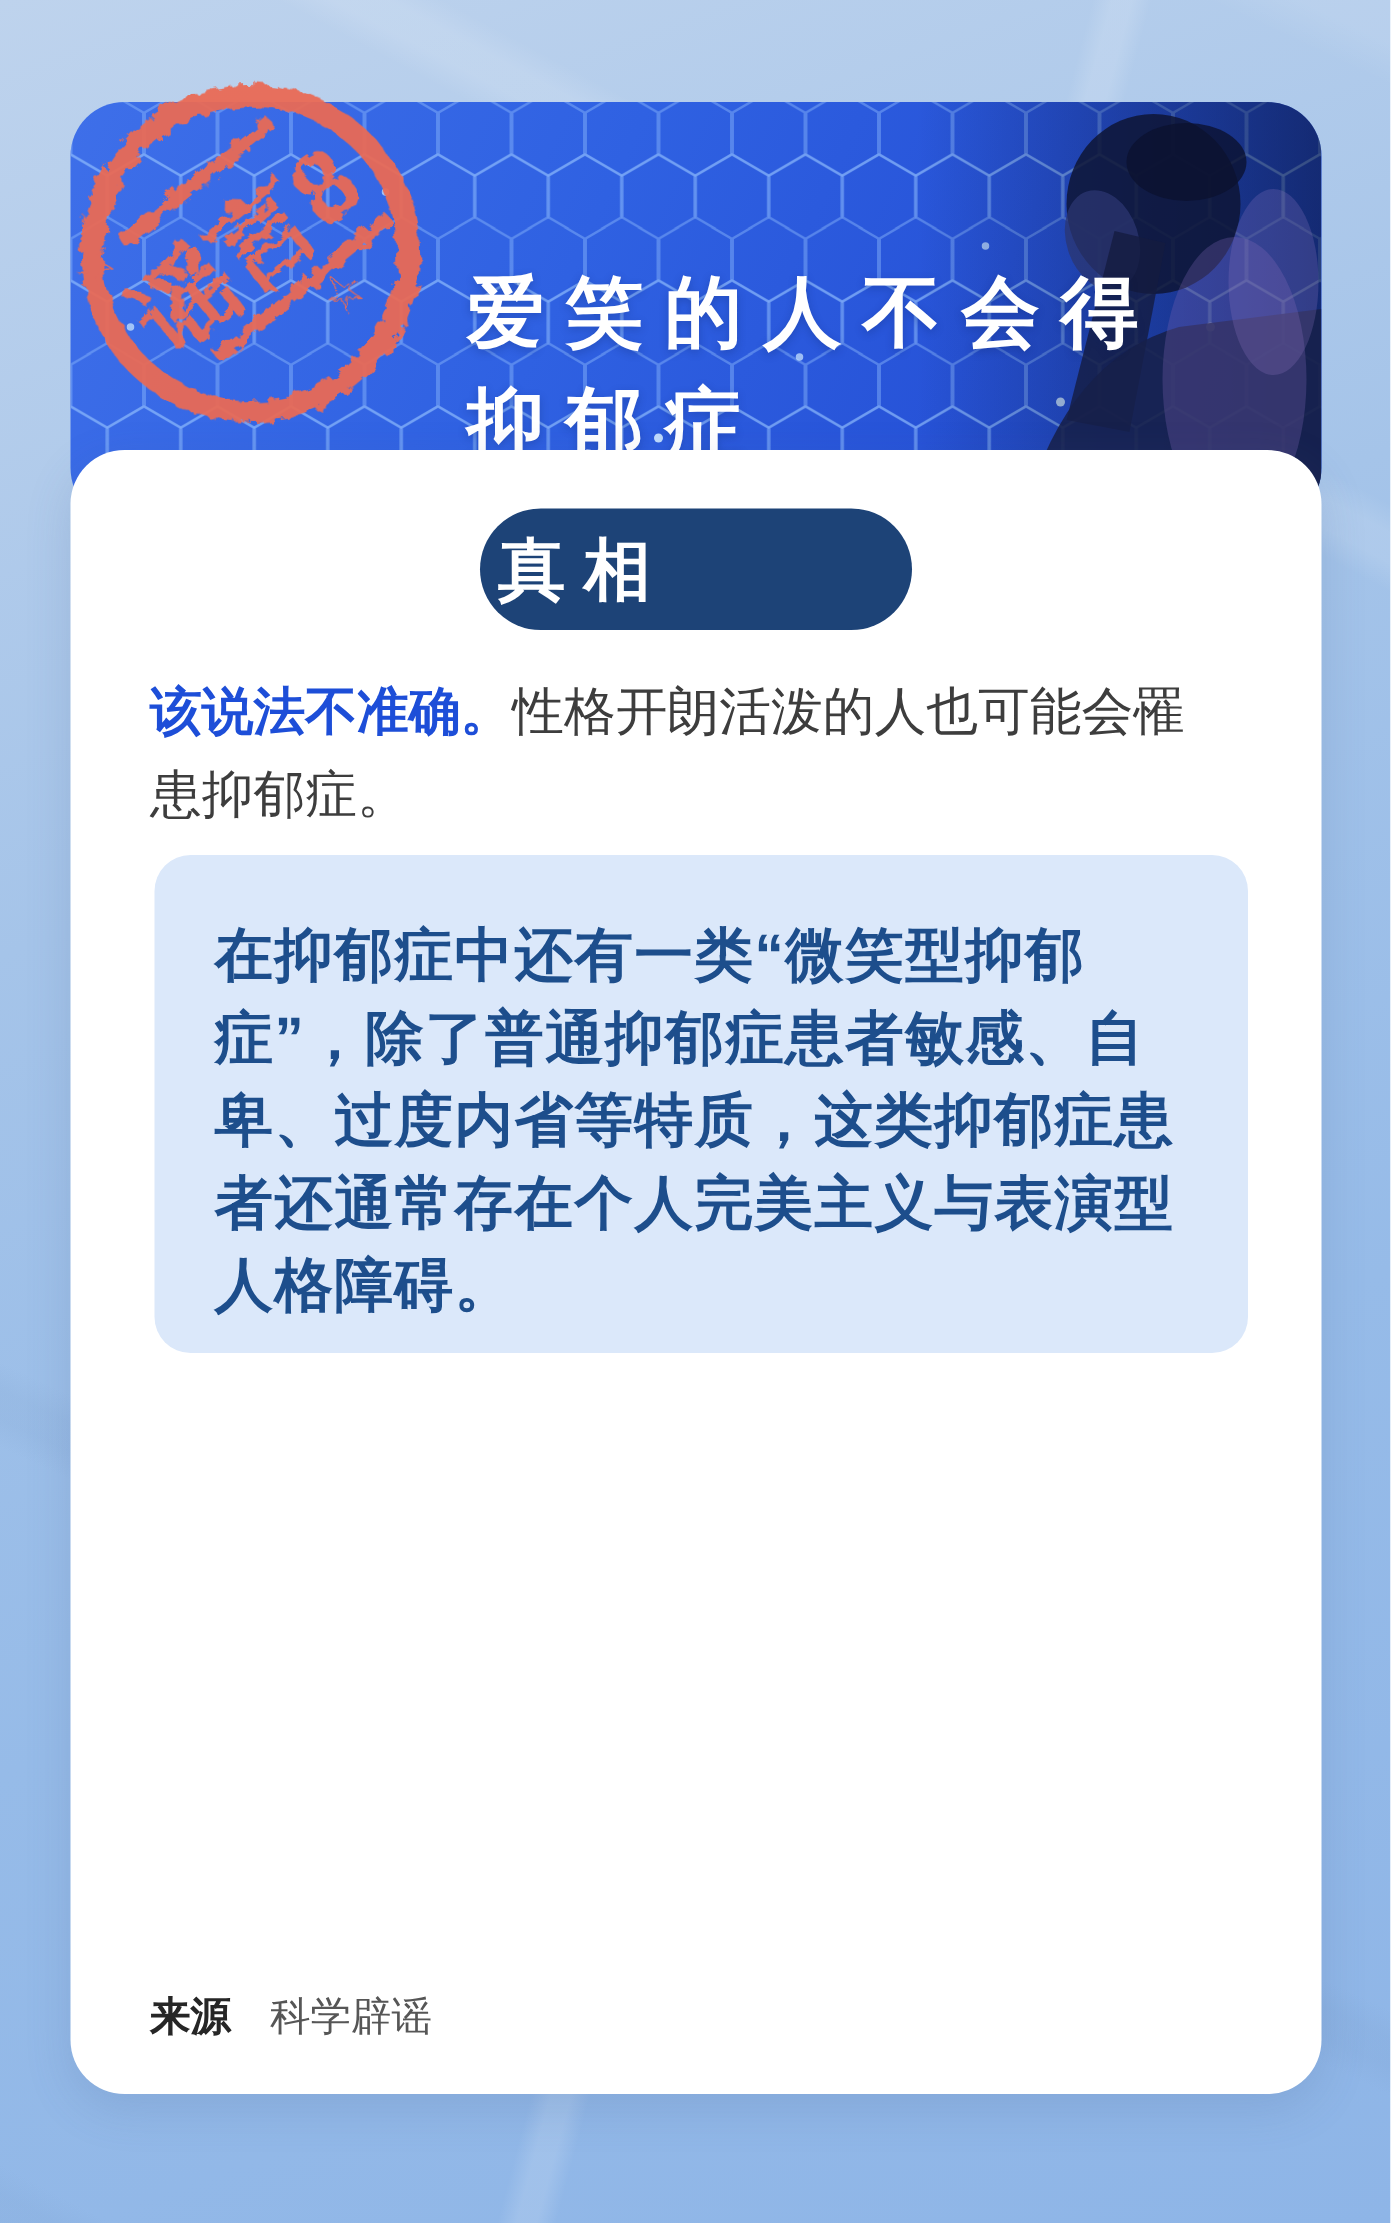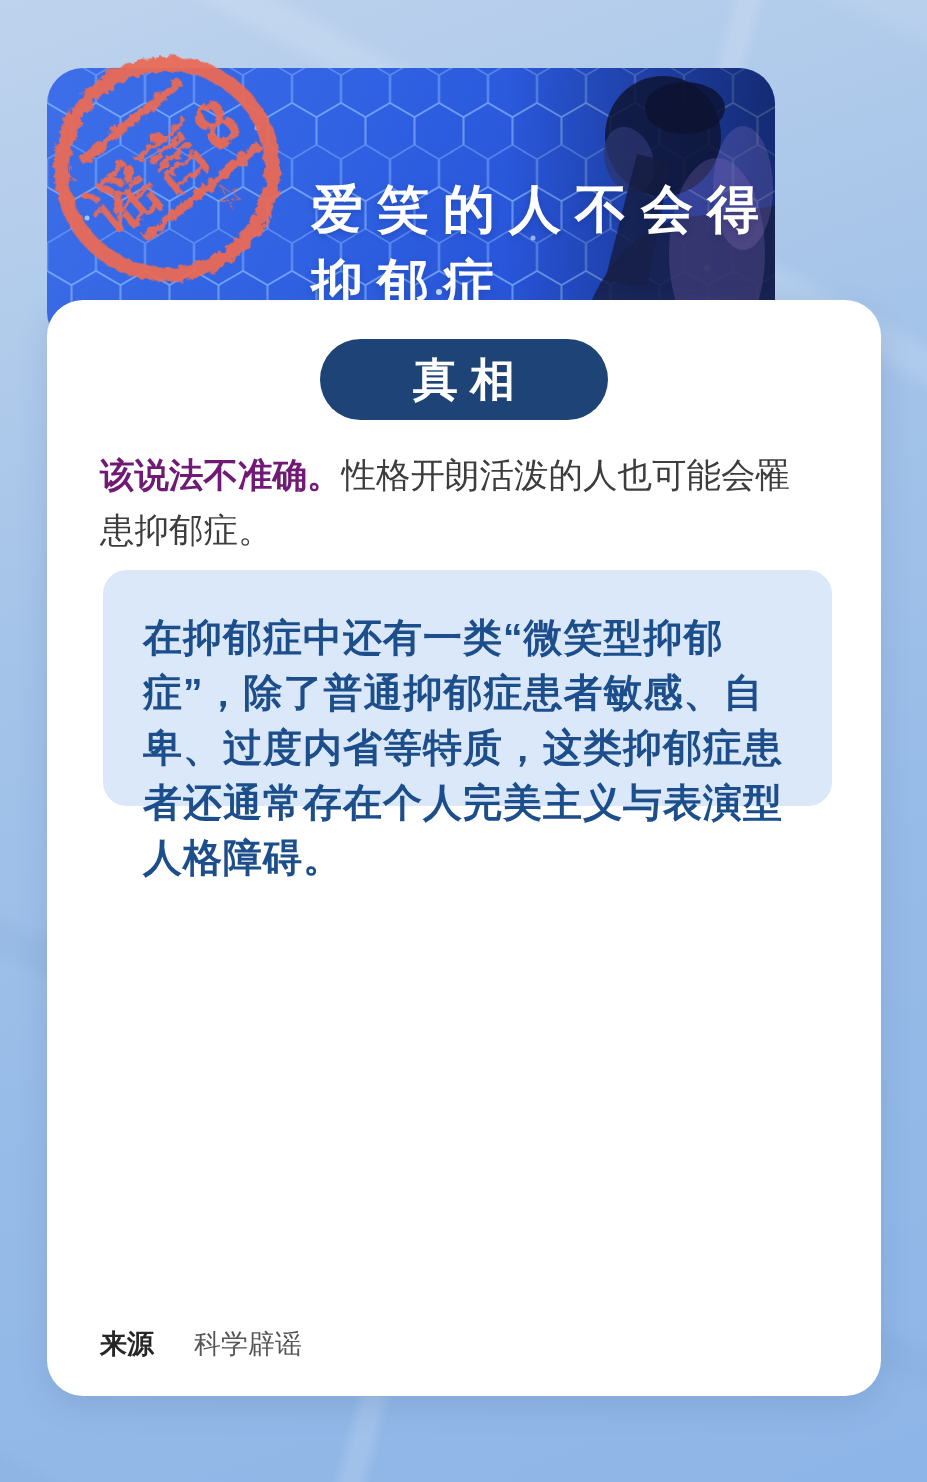--- a/index.html
+++ b/index.html
@@ -9,21 +9,21 @@
     overflow:hidden;
     font-family:"Liberation Sans","DejaVu Sans",sans-serif;
     background:
       linear-gradient(105deg, rgba(255,255,255,0) 0 55%, rgba(255,255,255,.14) 56% 57%, rgba(255,255,255,0) 58%),
       linear-gradient(205deg, rgba(255,255,255,.10) 0 1.5%, rgba(255,255,255,0) 3% 70%, rgba(110,145,190,.10) 71% 72%, rgba(255,255,255,0) 73%),
       linear-gradient(28deg, rgba(120,155,200,.12) 0 1%, rgba(255,255,255,0) 2% 80%, rgba(255,255,255,.12) 81% 82%, rgba(255,255,255,0) 83%),
       linear-gradient(160deg,#bed3ed 0%,#a5c4e9 35%,#96bbe8 65%,#8eb5e7 100%);
   }
   
   .header{
-    position:absolute;left:47px;top:68px;width:728px;height:280px;
+    position:absolute;left:47px;top:68px;width:834px;height:280px;
     border-radius:36px;
     overflow:hidden;
     background:linear-gradient(115deg,#3e6fe9 0%,#2f61e2 40%,#2753d8 70%,#2049ca 100%);
   }
   .hexes{position:absolute;inset:0;}
   .person{position:absolute;right:0;top:0;height:100%;}
   .title{
     position:absolute;left:264px;top:104px;
     width:540px;
     color:#ffffff;
@@ -59,44 +59,44 @@
   .card{
     position:absolute;left:47px;top:300px;width:834px;height:1096px;
     background:#ffffff;border-radius:36px;
     box-shadow:0 10px 30px rgba(70,100,150,.18);
   }
   .badge{
     position:absolute;left:50%;transform:translateX(-50%);top:39px;
     width:288px;height:81px;border-radius:42px;
     background:#1d4377;
     color:#ffffff;font-size:45px;font-weight:bold;letter-spacing:12px;
-    line-height:81px;text-align:center;text-indent:12px;
+    line-height:81px;text-indent:12px;
   }
   .intro{
     position:absolute;left:53px;top:148px;width:760px;margin:0;
     font-size:34.5px;line-height:55px;color:#3d3d3d;
     white-space:pre-line;
   }
-  .intro b{color:#701a75;font-weight:bold;}
+  .intro b{color:#1d4ed8;font-weight:bold;}
   .highlight{
-    position:absolute;left:56px;top:270px;width:729px;height:236px;
+    position:absolute;left:56px;top:270px;width:729px;height:332px;
     background:#dbe8fa;border-radius:24px;
     box-sizing:border-box;padding:40px 40px 0 40px;
     color:#1d4e8c;font-size:39px;font-weight:bold;
     letter-spacing:1px;line-height:55px;
     white-space:pre-line;
   }
   .body-text{
     position:absolute;left:53px;top:605px;width:764px;margin:0;
     font-size:34.5px;line-height:53.5px;color:#3d3d3d;
     white-space:pre-line;
   }
   .source{
     position:absolute;left:53px;top:1026px;
-    display:flex;align-items:flex-start;gap:40px;
+    display:flex;align-items:flex-start;gap:26px;
     font-size:27px;
   }
   .src-label{font-weight:bold;color:#262626;}
   .src-value{color:#565656;font-family:Liberation Mono, monospace;}
   .svg-defs{position:absolute;width:0;height:0;}
 </style>
 </head>
 <body>
 
 <svg class="svg-defs" aria-hidden="true">

